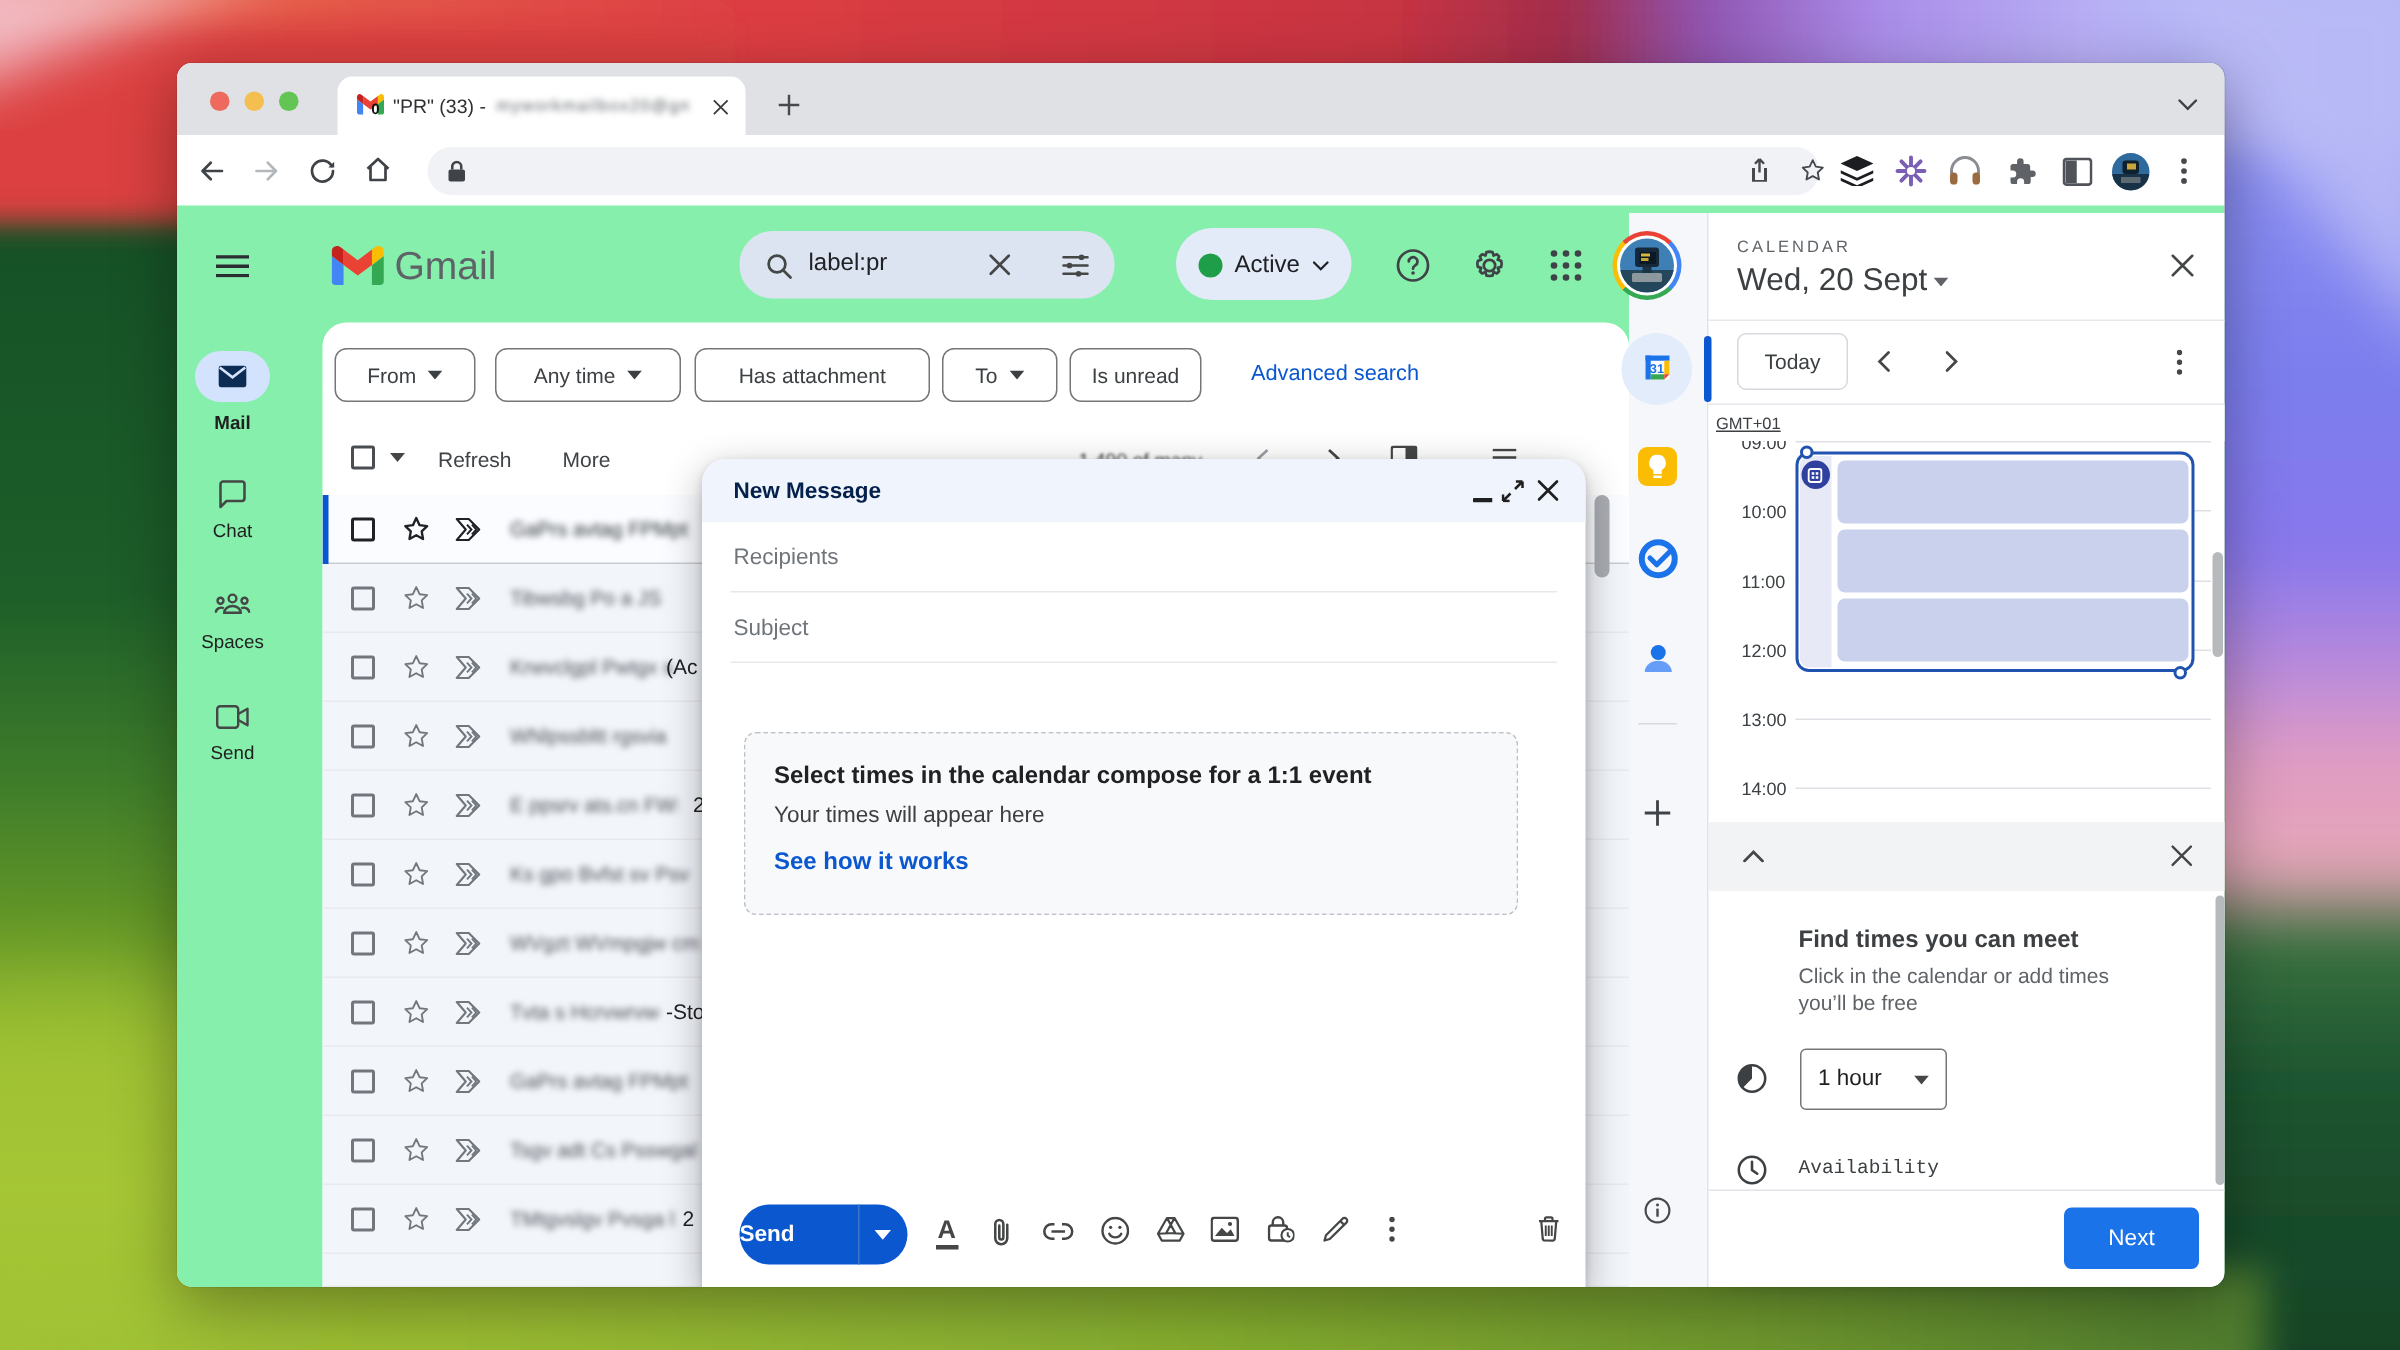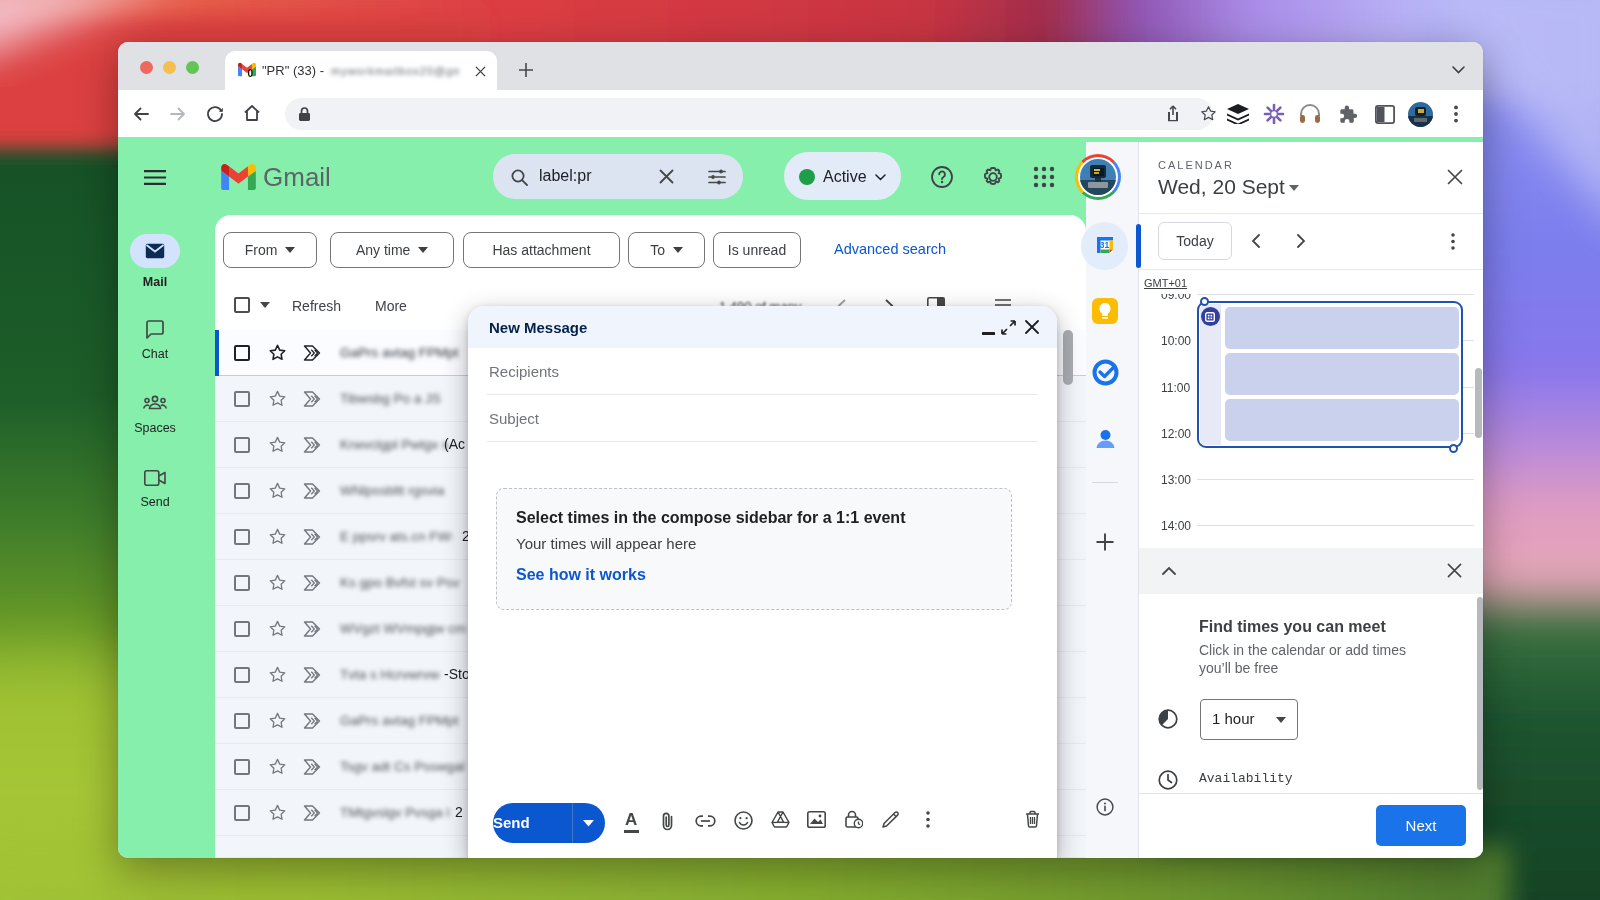--- a/index.html
+++ b/index.html
@@ -602,21 +602,21 @@
         </g>
       </svg>
     <svg class="ab" style="left:557px;top:14px;" width="14" height="14" viewBox="0 0 14 14">
         <path d="M1 1 L13 13 M13 1 L1 13" stroke="#1f1f1f" stroke-width="1.8" stroke-linecap="round"></path>
       </svg>
     <div class="ab" style="left:21px;top:57px;font-size:15px;color:#70757a;">Recipients</div>
     <div class="ab" style="left:19px;top:88px;width:551px;height:1px;background:#e8e8e8;"></div>
     <div class="ab" style="left:21px;top:104px;font-size:15px;color:#70757a;">Subject</div>
     <div class="ab" style="left:19px;top:135px;width:551px;height:1px;background:#e8e8e8;"></div>
     <div class="ab" style="left:28px;top:182px;width:516px;height:122px;background:#f8f9fa;border:1px dashed #bdc1c6;border-radius:8px;"></div>
-    <div class="ab" style="left:48px;top:203px;font-size:16px;font-weight:bold;color:#202124;">Select times in the compose sidebar for a 1:1 event</div>
+    <div class="ab" style="left:48px;top:203px;font-size:16px;font-weight:bold;color:#202124;">Select times in the calendar compose for a 1:1 event</div>
     <div class="ab" style="left:48px;top:229px;font-size:15px;color:#3c4043;">Your times will appear here</div>
     <div class="ab" style="left:48px;top:260px;font-size:16px;font-weight:bold;color:#0b57d0;">See how it works</div>
     <div class="ab" style="left:25px;top:497px;width:112px;height:40px;border-radius:20px;background:#0b57d0;"></div>
     <div class="ab" style="left:25px;top:497px;width:79px;height:40px;color:#fff;font-size:15px;font-weight:bold;text-align:left;line-height:40px;">Send</div>
     <div class="ab" style="left:104px;top:497px;width:1px;height:40px;background:#3d77c9;"></div>
     <svg class="ab" style="left:115px;top:514px;" width="11" height="7" viewBox="0 0 11 7">
         <path d="M0 0 L5.5 6.5 L11 0 Z" fill="#fff"></path>
       </svg>
     <div class="ab" style="left:157px;top:504px;font-size:17px;color:#444746;font-weight:bold;">A</div>
     <div class="ab" style="left:156px;top:524px;width:15px;height:2.5px;background:#444746;"></div>

